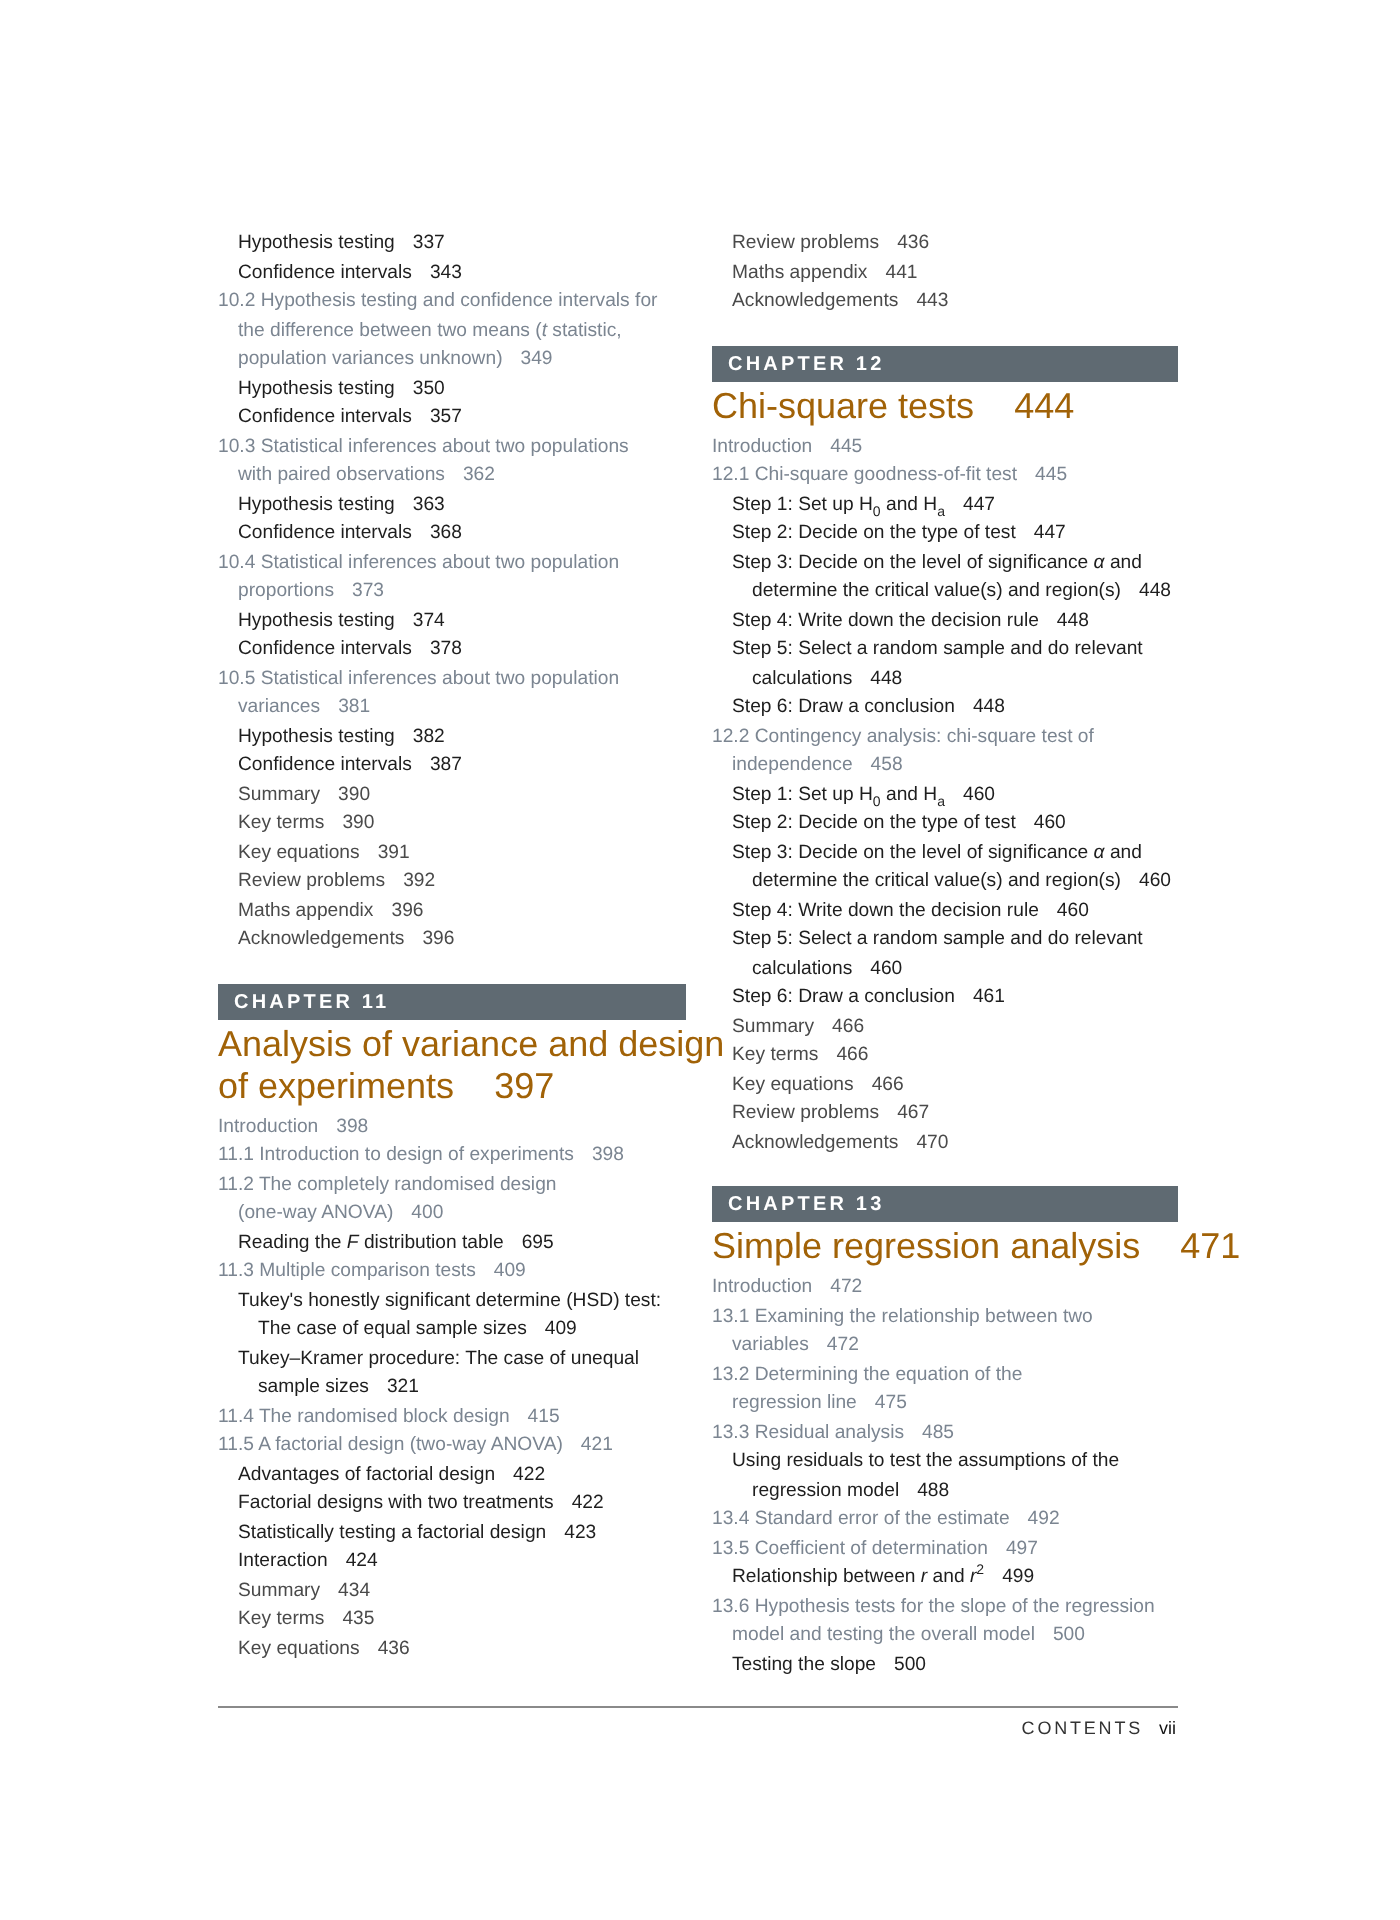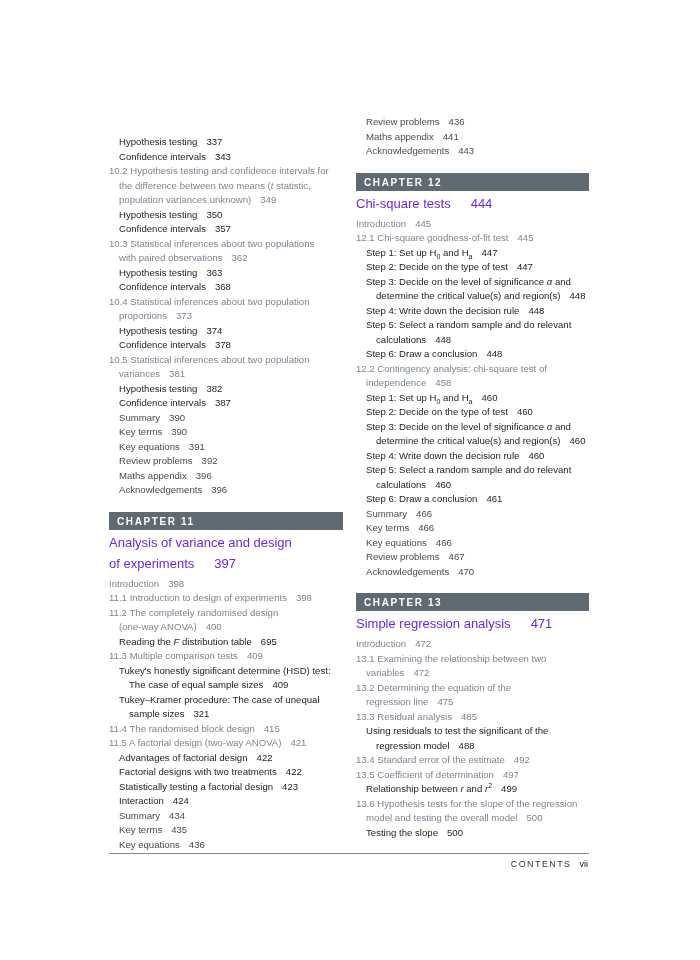--- a/index.html
+++ b/index.html
@@ -1,34 +1,34 @@
 <!DOCTYPE html>
 <html><head>
 <meta charset="utf-8">
 <style>
   html, body { margin:0; padding:0; }
   body {
     width:700px; height:960px; background:#ffffff; position:relative; overflow:hidden;
     font-family: "Liberation Sans", sans-serif;
   }
   .col { position:absolute; top:115px; width:234px; }
-  .col.left { left:109px;margin-top:20px; }
+  .col.left { left:109px; }
   .col.right { left:356px; width:233px; }
   .line { font-size:9.6px; line-height:14.5px; white-space:nowrap; }
   .sec { color:#7b8591; }
   .sub { color:#1e1e1e; padding-left:10px; }
   .subwrap { color:#1e1e1e; padding-left:20px; }
   .secwrap { color:#7b8591; padding-left:10px; }
   .misc { color:#4a4a4a; padding-left:10px; }
   .pg { margin-left:9px; }
   .chap-bar {
     background:#5f6a72; color:#ffffff; font-weight:bold; font-size:10px;
     letter-spacing:1.6px; height:18px; line-height:19px; padding-left:8px;
   }
-  .chap-title { font-size:13px; line-height:21px; color:#6d28d9; margin-top:2px; margin-bottom:3px; white-space:nowrap;}
+  .chap-title { font-size:18px; line-height:21px; color:#a16207; margin-top:2px; margin-bottom:3px; white-space:nowrap;}
   .chap-title .pg { margin-left:20px; }
   .gap { height:14px; }
   sub, sup { font-size:7px; line-height:0; }
   .footer-rule { position:absolute; left:109px; top:853px; width:480px; height:1px; background:#8a8a8a; }
   .footer { position:absolute; top:859px; right:112px; font-size:9px; font-weight:normal; color:#333; letter-spacing:1.4px; }
   .footer .pnum { margin-left:8px; letter-spacing:0; color:#111; }
 </style>
 </head>
 <body>
 
@@ -132,21 +132,21 @@
   <div class="chap-title">
     <span>Simple regression analysis</span><span class="pg">471</span>
   </div>
   <div>
       <div class="line sec"><span>Introduction</span><span class="pg">472</span></div>
       <div class="line sec"><span>13.1 Examining the relationship between two</span></div>
       <div class="line secwrap"><span>variables</span><span class="pg">472</span></div>
       <div class="line sec"><span>13.2 Determining the equation of the</span></div>
       <div class="line secwrap"><span>regression line</span><span class="pg">475</span></div>
       <div class="line sec"><span>13.3 Residual analysis</span><span class="pg">485</span></div>
-      <div class="line sub"><span>Using residuals to test the significant of the</span></div>
+      <div class="line sub"><span>Using residuals to test the assumptions of the</span></div>
       <div class="line subwrap"><span>regression model</span><span class="pg">488</span></div>
       <div class="line sec"><span>13.4 Standard error of the estimate</span><span class="pg">492</span></div>
       <div class="line sec"><span>13.5 Coefficient of determination</span><span class="pg">497</span></div>
       <div class="line sub"><span>Relationship between <i>r</i> and <i>r</i><sup>2</sup></span><span class="pg">499</span></div>
       <div class="line sec"><span>13.6 Hypothesis tests for the slope of the regression</span></div>
       <div class="line secwrap"><span>model and testing the overall model</span><span class="pg">500</span></div>
       <div class="line sub"><span>Testing the slope</span><span class="pg">500</span></div>
     </div>
 </div>
 

